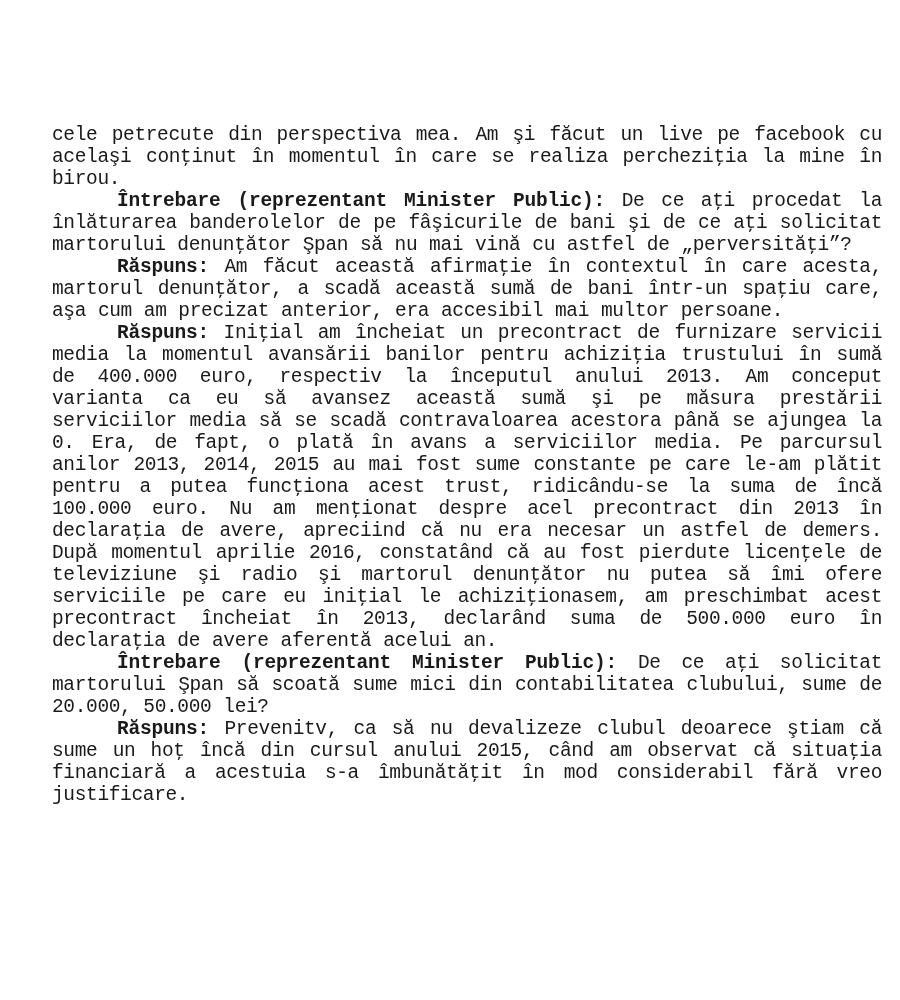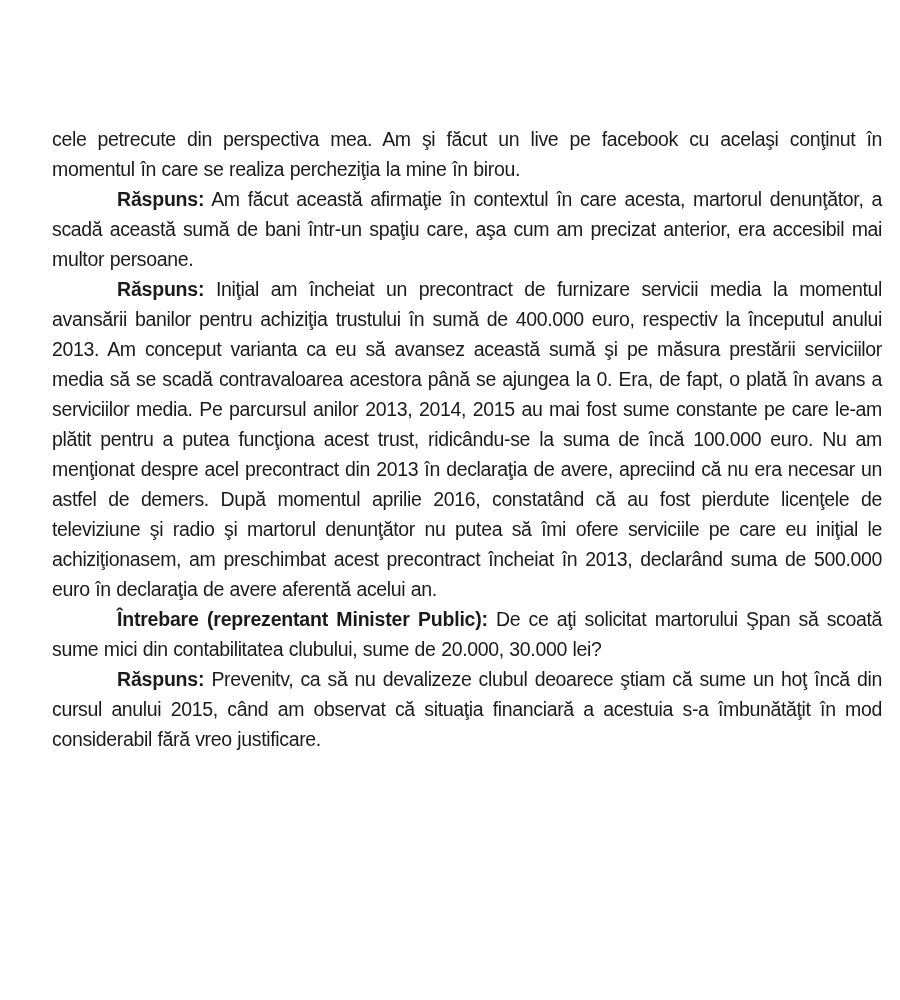--- a/index.html
+++ b/index.html
@@ -12,23 +12,23 @@
       height: 1000px;
       position: relative;
       overflow: hidden;
     }
     .page {
       position: absolute;
       left: 52px;
       top: 124px;
       width: 830px;
       color: #1a1a1a;
-      font-family: Liberation Sans, sans-serif;
+      font-family: Liberation Mono, monospace;
       font-size: 19.5px;
-      line-height: 30px;
+      line-height: 22px;
     }
     .para {
       margin: 0;
       text-align: justify;
       text-align-last: left;
       letter-spacing: -0.35px;
       word-spacing: 0.5px;
     }
     .para.indent {
       text-indent: 65px;
@@ -42,35 +42,39 @@
 <body>
 
 <div class="page">
 
   <p class="para">
     <span>cele petrecute din perspectiva mea. Am şi făcut un live pe facebook cu acelaşi conţinut în momentul în care se realiza percheziţia la mine în birou.</span>
   </p>
 
 
 
+  <p class="para indent">
+    <span class="label">Întrebare (reprezentant Minister Public):</span>
+    <span>De ce aţi procedat la înlăturarea banderolelor de pe fâşicurile de bani şi de ce aţi solicitat martorului denunţător Şpan să nu mai vină cu astfel de „perversităţi”?</span>
+  </p>
 
   <p class="para indent">
     <span class="label">Răspuns:</span>
     <span>Am făcut această afirmaţie în contextul în care acesta, martorul denunţător, a scadă această sumă de bani într-un spaţiu care, aşa cum am precizat anterior, era accesibil mai multor persoane.</span>
   </p>
 
 
   <p class="para indent">
     <span class="label">Răspuns:</span>
     <span>Iniţial am încheiat un precontract de furnizare servicii media la momentul avansării banilor pentru achiziţia trustului în sumă de 400.000 euro, respectiv la începutul anului 2013. Am conceput varianta ca eu să avansez această sumă şi pe măsura prestării serviciilor media să se scadă contravaloarea acestora până se ajungea la 0. Era, de fapt, o plată în avans a serviciilor media. Pe parcursul anilor 2013, 2014, 2015 au mai fost sume constante pe care le-am plătit pentru a putea funcţiona acest trust, ridicându-se la suma de încă 100.000 euro. Nu am menţionat despre acel precontract din 2013 în declaraţia de avere, apreciind că nu era necesar un astfel de demers. După momentul aprilie 2016, constatând că au fost pierdute licenţele de televiziune şi radio şi martorul denunţător nu putea să îmi ofere serviciile pe care eu iniţial le achiziţionasem, am preschimbat acest precontract încheiat în 2013, declarând suma de 500.000 euro în declaraţia de avere aferentă acelui an.</span>
   </p>
 
   <p class="para indent">
     <span class="label">Întrebare (reprezentant Minister Public):</span>
-    <span>De ce aţi solicitat martorului Şpan să scoată sume mici din contabilitatea clubului, sume de 20.000, 30.000 lei?</span>
+    <span>De ce aţi solicitat martorului Şpan să scoată sume mici din contabilitatea clubului, sume de 20.000, 50.000 lei?</span>
   </p>
 
   <p class="para indent">
     <span class="label">Răspuns:</span>
     <span>Prevenitv, ca să nu devalizeze clubul deoarece ştiam că sume un hoţ încă din cursul anului 2015, când am observat că situaţia financiară a acestuia s-a îmbunătăţit în mod considerabil fără vreo justificare.</span>
   </p>
 
 </div>
 
 </body></html>

